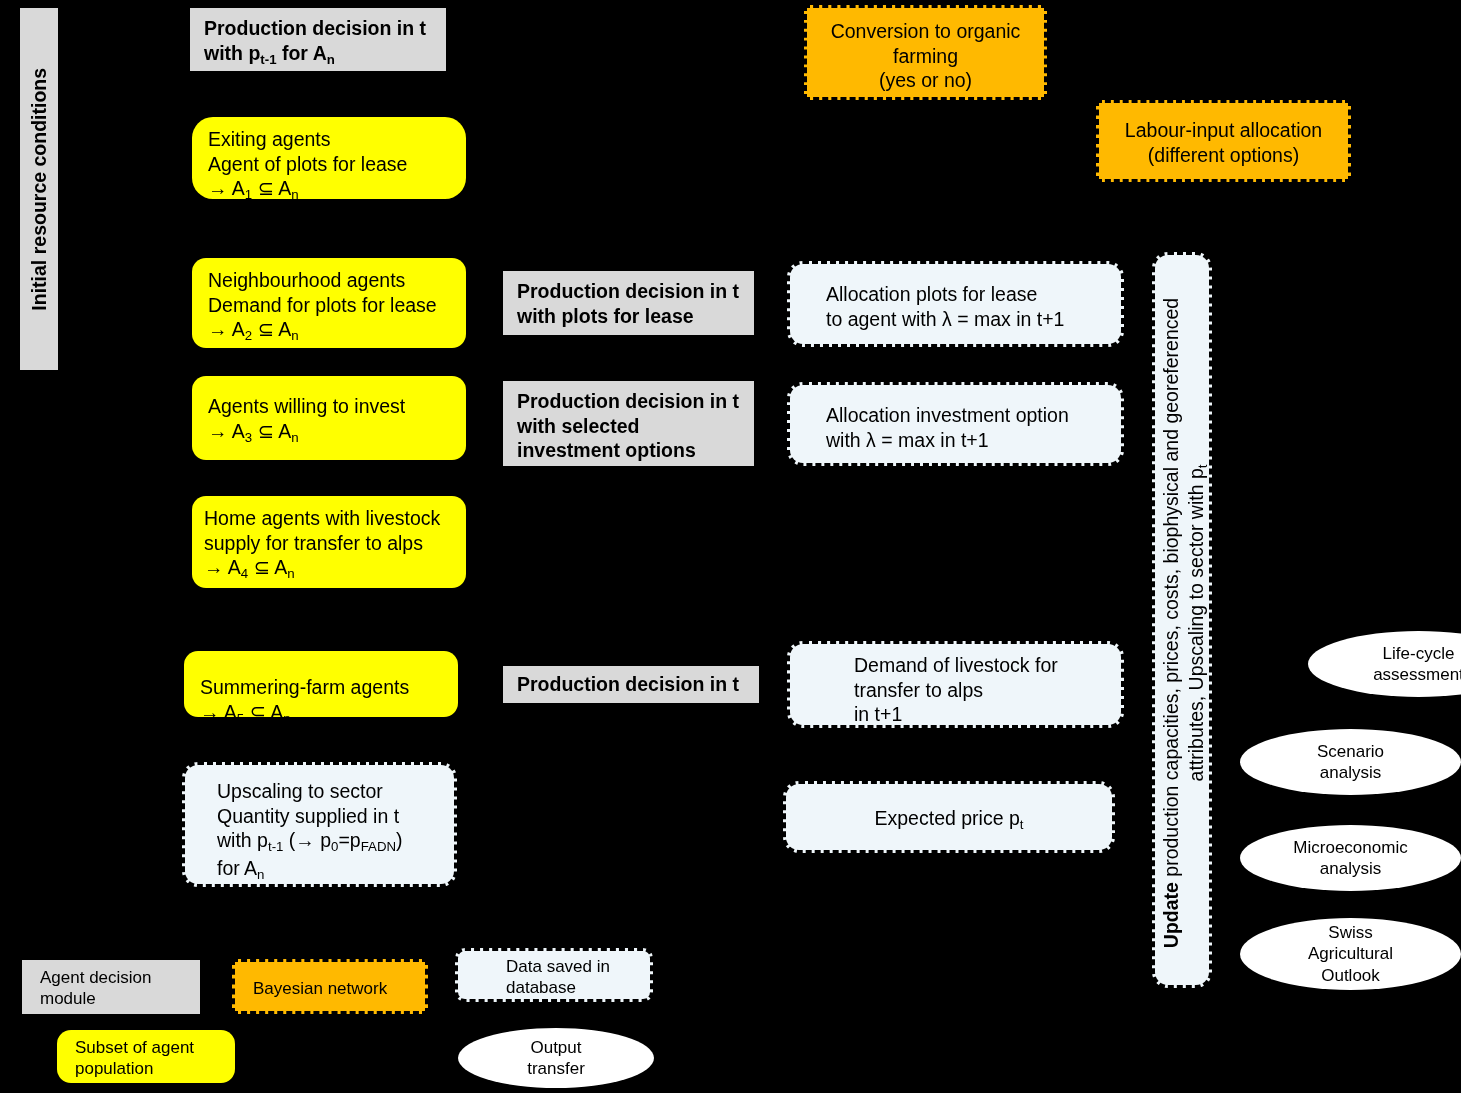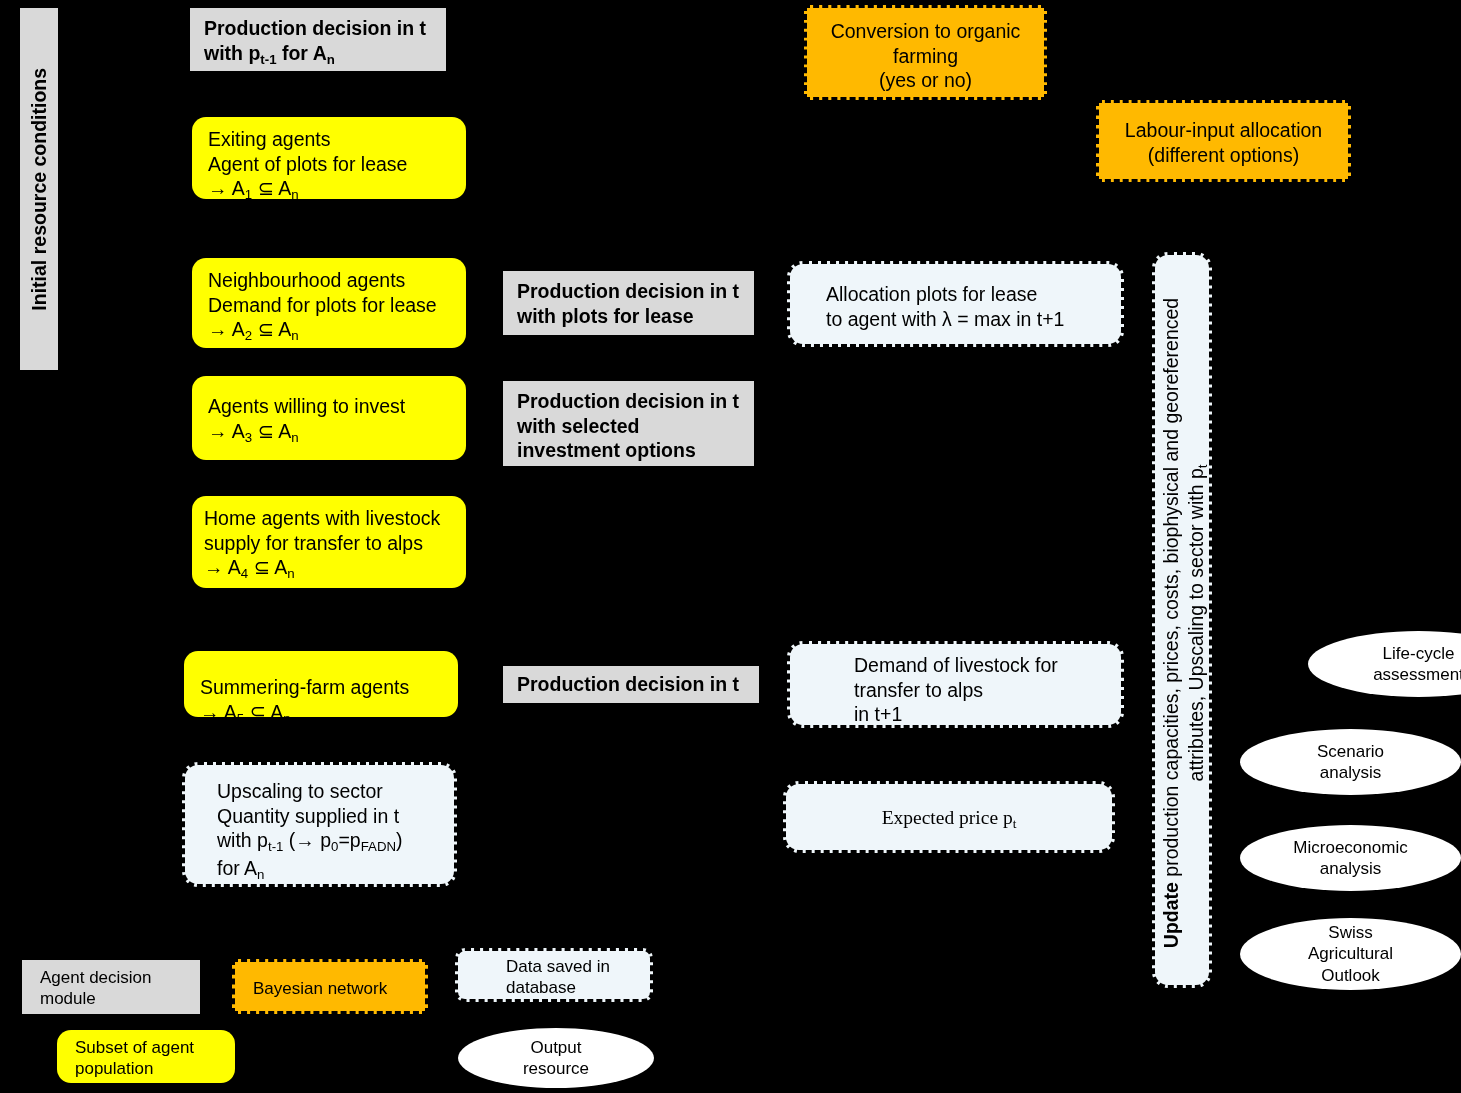--- a/index.html
+++ b/index.html
@@ -106,21 +106,21 @@
   <div class="node grey" style="left:503px; top:381px; width:251px; height:85px;">
     <div>Production decision in t</div>
     <div>with selected</div>
     <div>investment options</div>
   </div>
 
   <div class="node grey" style="left:503px; top:666px; width:256px; height:37px; padding-top:6px;">
     <div>Production decision in t</div>
   </div>
 
-  <div class="node yellow" style="left:192px; top:117px; width:274px; height:82px;">
+  <div class="node yellow" style="left:192px; top:117px; width:274px; height:82px;border-radius:21px;">
     <div>Exiting agents</div>
     <div>Agent of plots for lease</div>
     <div><span>→ A</span><sub>1</sub><span> ⊆ A</span><sub>n</sub></div>
   </div>
 
   <div class="node yellow" style="left:192px; top:258px; width:274px; height:90px;">
     <div>Neighbourhood agents</div>
     <div>Demand for plots for lease</div>
     <div><span>→ A</span><sub>2</sub><span> ⊆ A</span><sub>n</sub></div>
   </div>
@@ -150,28 +150,32 @@
   <div class="node orange" style="left:1096px; top:100px; width:255px; height:82px; padding-top:15px;">
     <div>Labour-input allocation</div>
     <div>(different options)</div>
   </div>
 
   <div class="node db" style="left:787px; top:261px; width:337px; height:86px; padding-top:18px; padding-left:36px;">
     <div>Allocation plots for lease</div>
     <div>to agent with λ = max in t+1</div>
   </div>
 
+  <div class="node db" style="left:787px; top:382px; width:337px; height:84px; padding-top:18px; padding-left:36px;">
+    <div>Allocation investment option</div>
+    <div>with λ = max in t+1</div>
+  </div>
 
   <div class="node db" style="left:787px; top:641px; width:337px; height:87px; padding-top:9px; padding-left:64px;">
     <div>Demand of livestock for</div>
     <div>transfer to alps</div>
     <div>in t+1</div>
   </div>
 
-  <div class="node db ctr" style="left:783px; top:781px; width:332px; height:72px; padding-top:22px; padding-left:12px;font-family:Liberation Serif, serif;">
+  <div class="node db ctr" style="left:783px; top:781px; width:332px; height:72px; padding-top:22px; padding-left:12px;">
     <div><span>Expected price p</span><sub>t</sub></div>
   </div>
 
   <div class="node db" style="left:182px; top:762px; width:275px; height:125px; padding-top:14px; padding-left:32px;">
     <div>Upscaling to sector</div>
     <div>Quantity supplied in t</div>
     <div><span>with p</span><sub>t-1</sub><span> (→ p</span><sub>0</sub><span>=p</span><sub>FADN</sub><span>)</span></div>
     <div><span>for A</span><sub>n</sub></div>
   </div>
 
@@ -229,17 +233,17 @@
   </div>
 
   <div class="node db legend-txt" style="left:455px; top:948px; width:198px; height:54px; padding:5px 6px 0 48px; border-radius:10px;">
     <div>Data saved  in</div>
     <div>database</div>
   </div>
 
   <div class="node ellipse legend-txt" style="left:458px; top:1028px; width:196px; height:60px;">
     <span>
       <span style="display:block">Output</span>
-      <span style="display:block">resource</span>
+      <span style="display:block">transfer</span>
     </span>
   </div>
 
 </div>
 
 </body></html>

